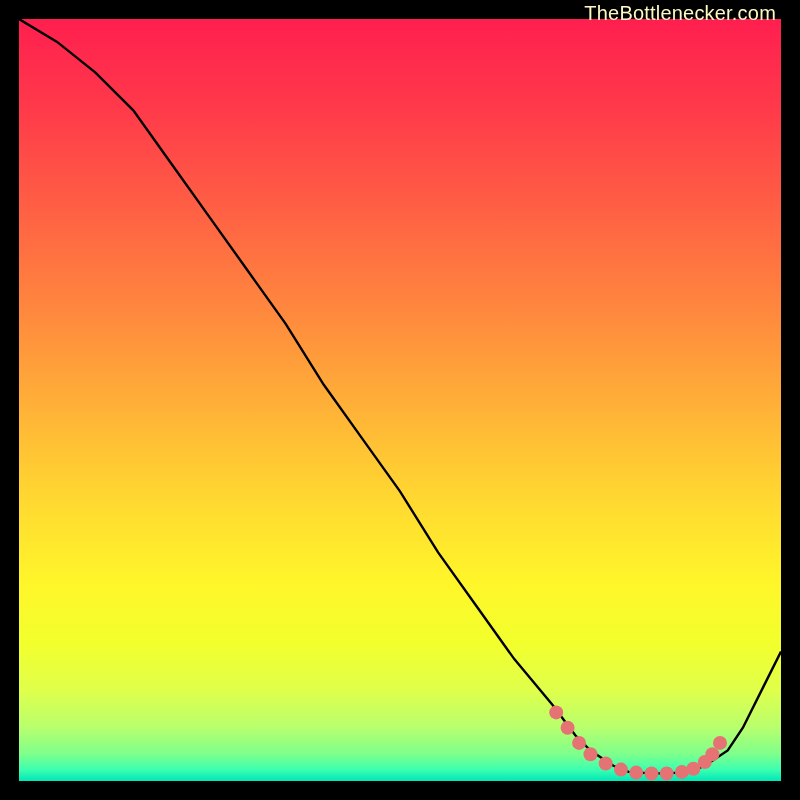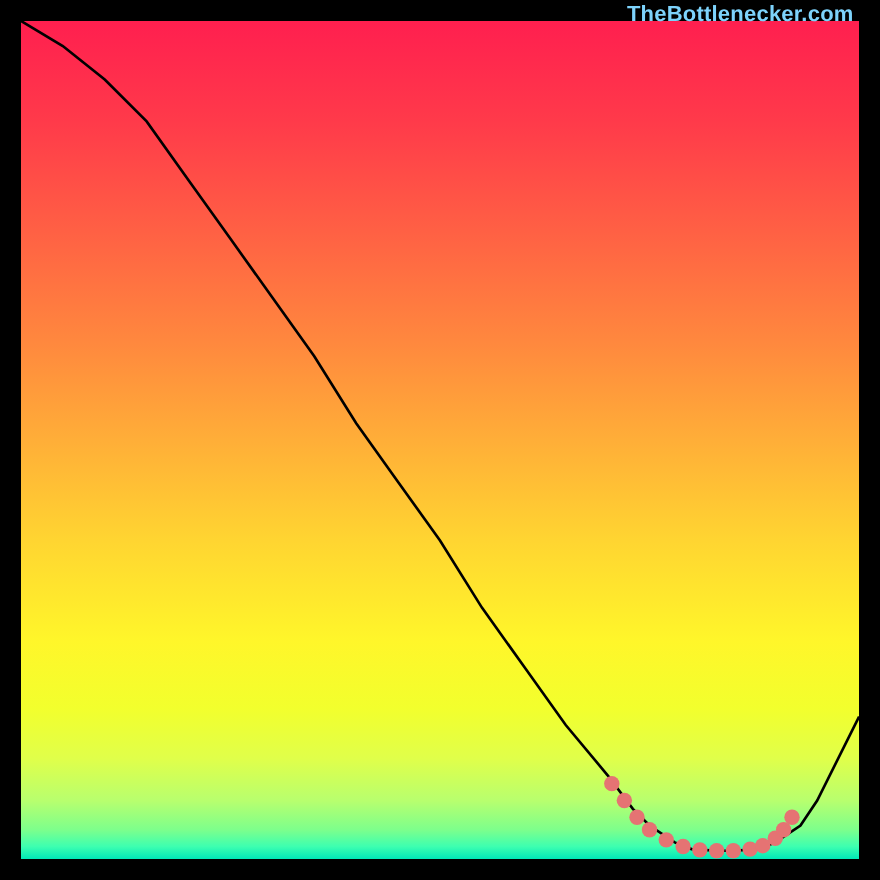--- a/index.html
+++ b/index.html
@@ -23,23 +23,23 @@
     position: absolute;
     left: 0;
     top: 0;
     width: 762px;
     height: 762px;
   }
   .watermark {
     position: absolute;
     top: 2px;
     right: 24px;
-    color: #7dd3fc;
+    color: #fef9c3;
     font-size: 20px;
-    font-weight: 700;
+    font-weight: 400;
     letter-spacing: 0.2px;
   }
 </style>
 </head>
 <body>
 
 <div class="frame">
   <svg class="plot-area" viewBox="0 0 762 762" preserveAspectRatio="none">
     <defs>
       <linearGradient id="bg-grad" x1="0" y1="0" x2="0" y2="1">

